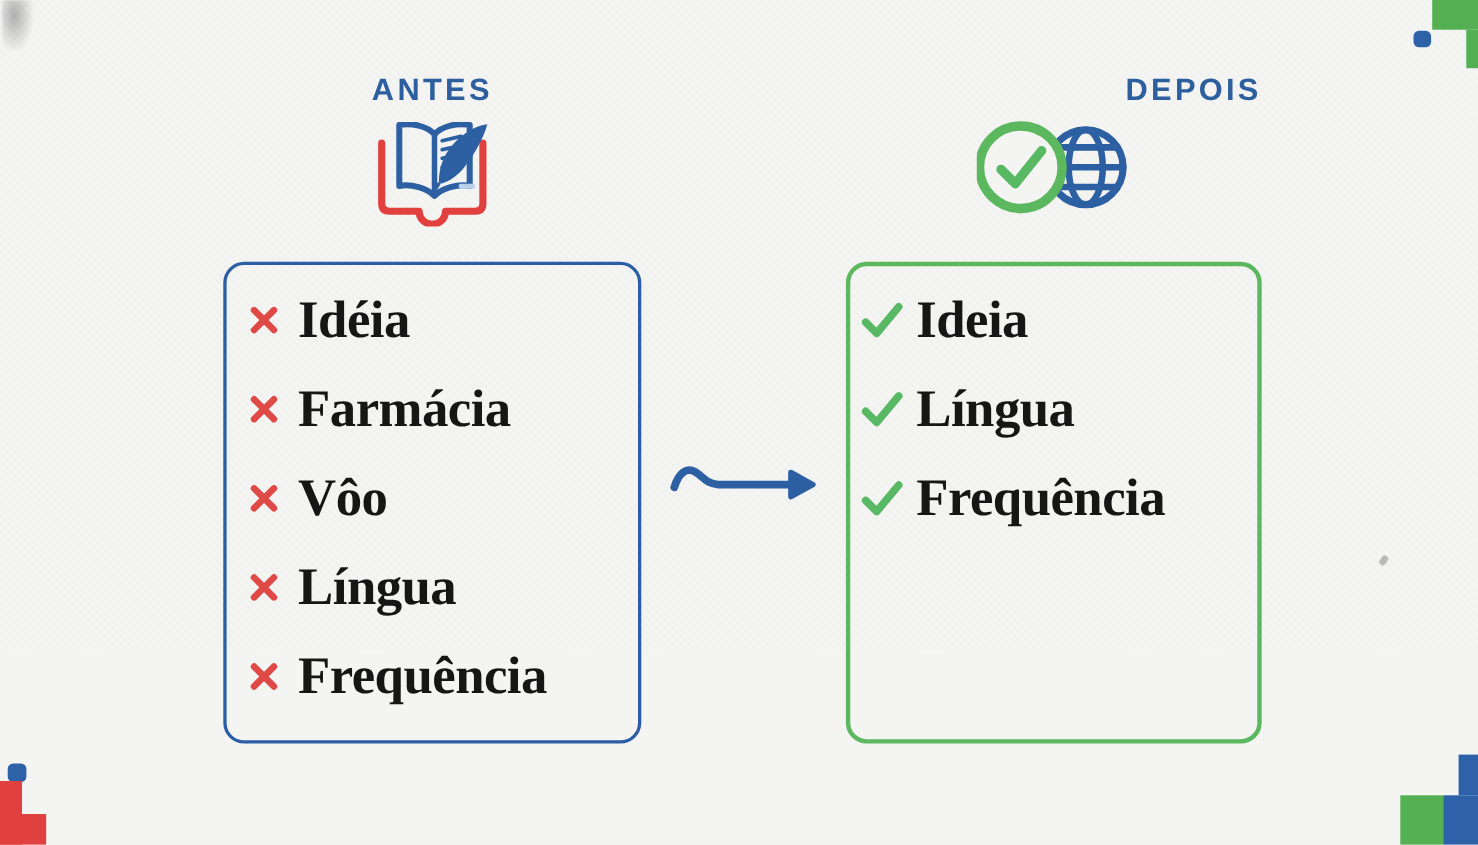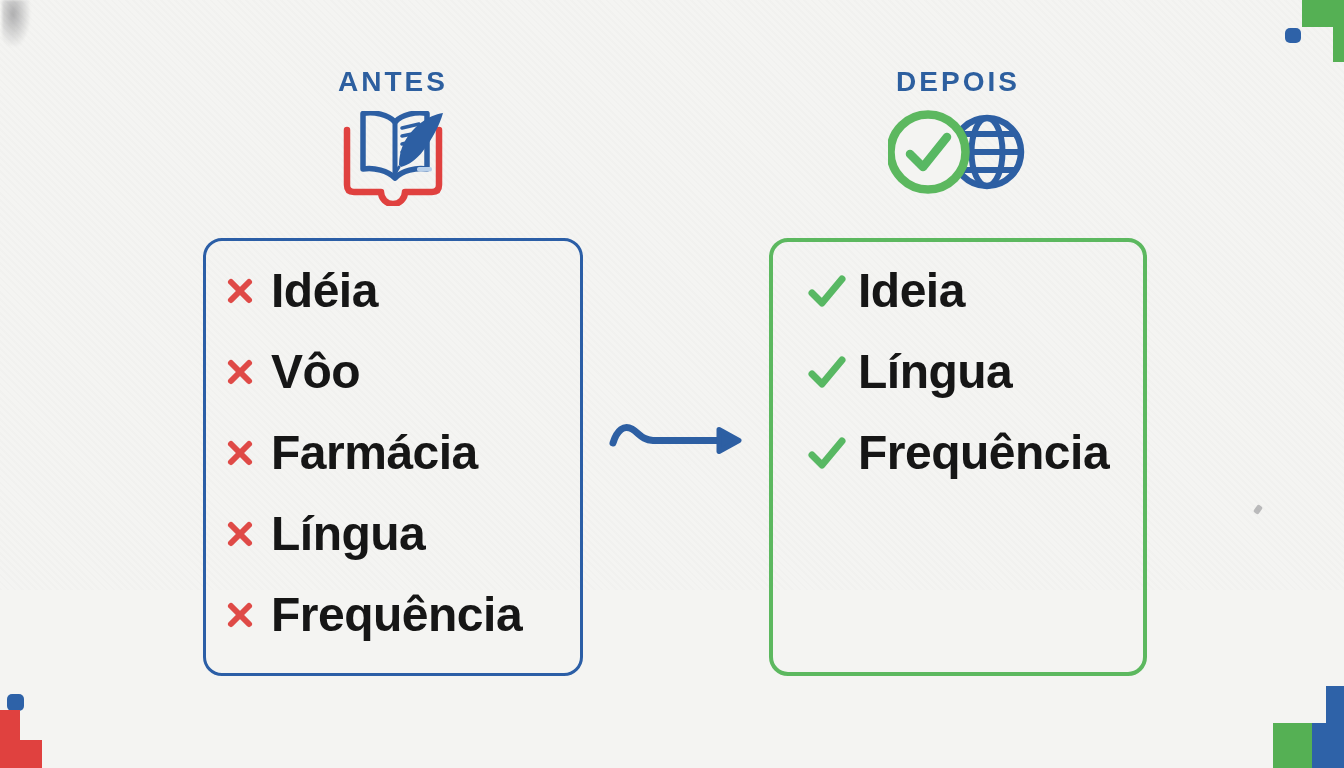--- a/index.html
+++ b/index.html
@@ -41,38 +41,38 @@
   .br-blue-b{left:1312px;top:723px;width:32px;height:45px;background:#2e62a8;}
   .speck{left:1255px;top:505px;width:6px;height:9px;background:rgba(100,100,105,.4);
     transform:rotate(35deg);border-radius:2px;}
   
   .col-title{
     position:absolute;top:66px;text-align:center;
     font-size:28px;font-weight:700;letter-spacing:3px;
     color:var(--blue-title);
   }
   .title-before{left:203px;width:380px;}
-  .title-after{left:769px;width:378px;}
+  .title-after{left:769px;width:378px;text-align:right;}
   .icon-wrap{position:absolute;}
   .icon-book{left:343px;top:111px;}
   .icon-globe{left:888px;top:106px;}
   
   .panel{
     position:absolute;top:238px;height:438px;box-sizing:border-box;
     border-radius:19px;background:transparent;
   }
   .panel-before{left:203px;width:380px;border:3px solid var(--blue-border);padding:9px 0 0 20px;}
-  .panel-after{left:769px;width:378px;border:4px solid var(--green-border);padding:8px 0 0 35px;}
+  .panel-after{left:769px;width:378px;border:4px solid var(--green-border);padding:8px 0 0 10px;}
   .row{height:81px;display:flex;align-items:center;}
   .panel-before .row{gap:17px;}
   .panel-after .row{gap:12px;}
   .row .mark{flex:0 0 auto;display:block;}
   .row .label{
     font-size:48px;font-weight:700;color:var(--ink);
-    letter-spacing:-0.5px;line-height:1;white-space:nowrap;
+    letter-spacing:-0.5px;line-height:1;white-space:nowrap;font-family:Liberation Serif, serif;
   }
   
   .arrow-wrap{position:absolute;left:606px;top:412px;}
 </style>
 </head>
 <body>
 
 <div class="canvas">
 
   <div class="decor smudge"></div>
@@ -120,30 +120,30 @@
         </svg>
       <span class="label">Idéia</span>
     </div>
     <div class="row">
       <svg class="mark" width="28" height="28" viewBox="0 0 28 28">
           <g stroke="#df4a47" stroke-width="6" stroke-linecap="round">
             <path d="M5,5 L23,23"></path>
             <path d="M23,5 L5,23"></path>
           </g>
         </svg>
+      <span class="label">Farmácia</span>
+    </div>
+    <div class="row">
+      <svg class="mark" width="28" height="28" viewBox="0 0 28 28">
+          <g stroke="#df4a47" stroke-width="6" stroke-linecap="round">
+            <path d="M5,5 L23,23"></path>
+            <path d="M23,5 L5,23"></path>
+          </g>
+        </svg>
       <span class="label">Vôo</span>
-    </div>
-    <div class="row">
-      <svg class="mark" width="28" height="28" viewBox="0 0 28 28">
-          <g stroke="#df4a47" stroke-width="6" stroke-linecap="round">
-            <path d="M5,5 L23,23"></path>
-            <path d="M23,5 L5,23"></path>
-          </g>
-        </svg>
-      <span class="label">Farmácia</span>
     </div>
     <div class="row">
       <svg class="mark" width="28" height="28" viewBox="0 0 28 28">
           <g stroke="#df4a47" stroke-width="6" stroke-linecap="round">
             <path d="M5,5 L23,23"></path>
             <path d="M23,5 L5,23"></path>
           </g>
         </svg>
       <span class="label">Língua</span>
     </div>

